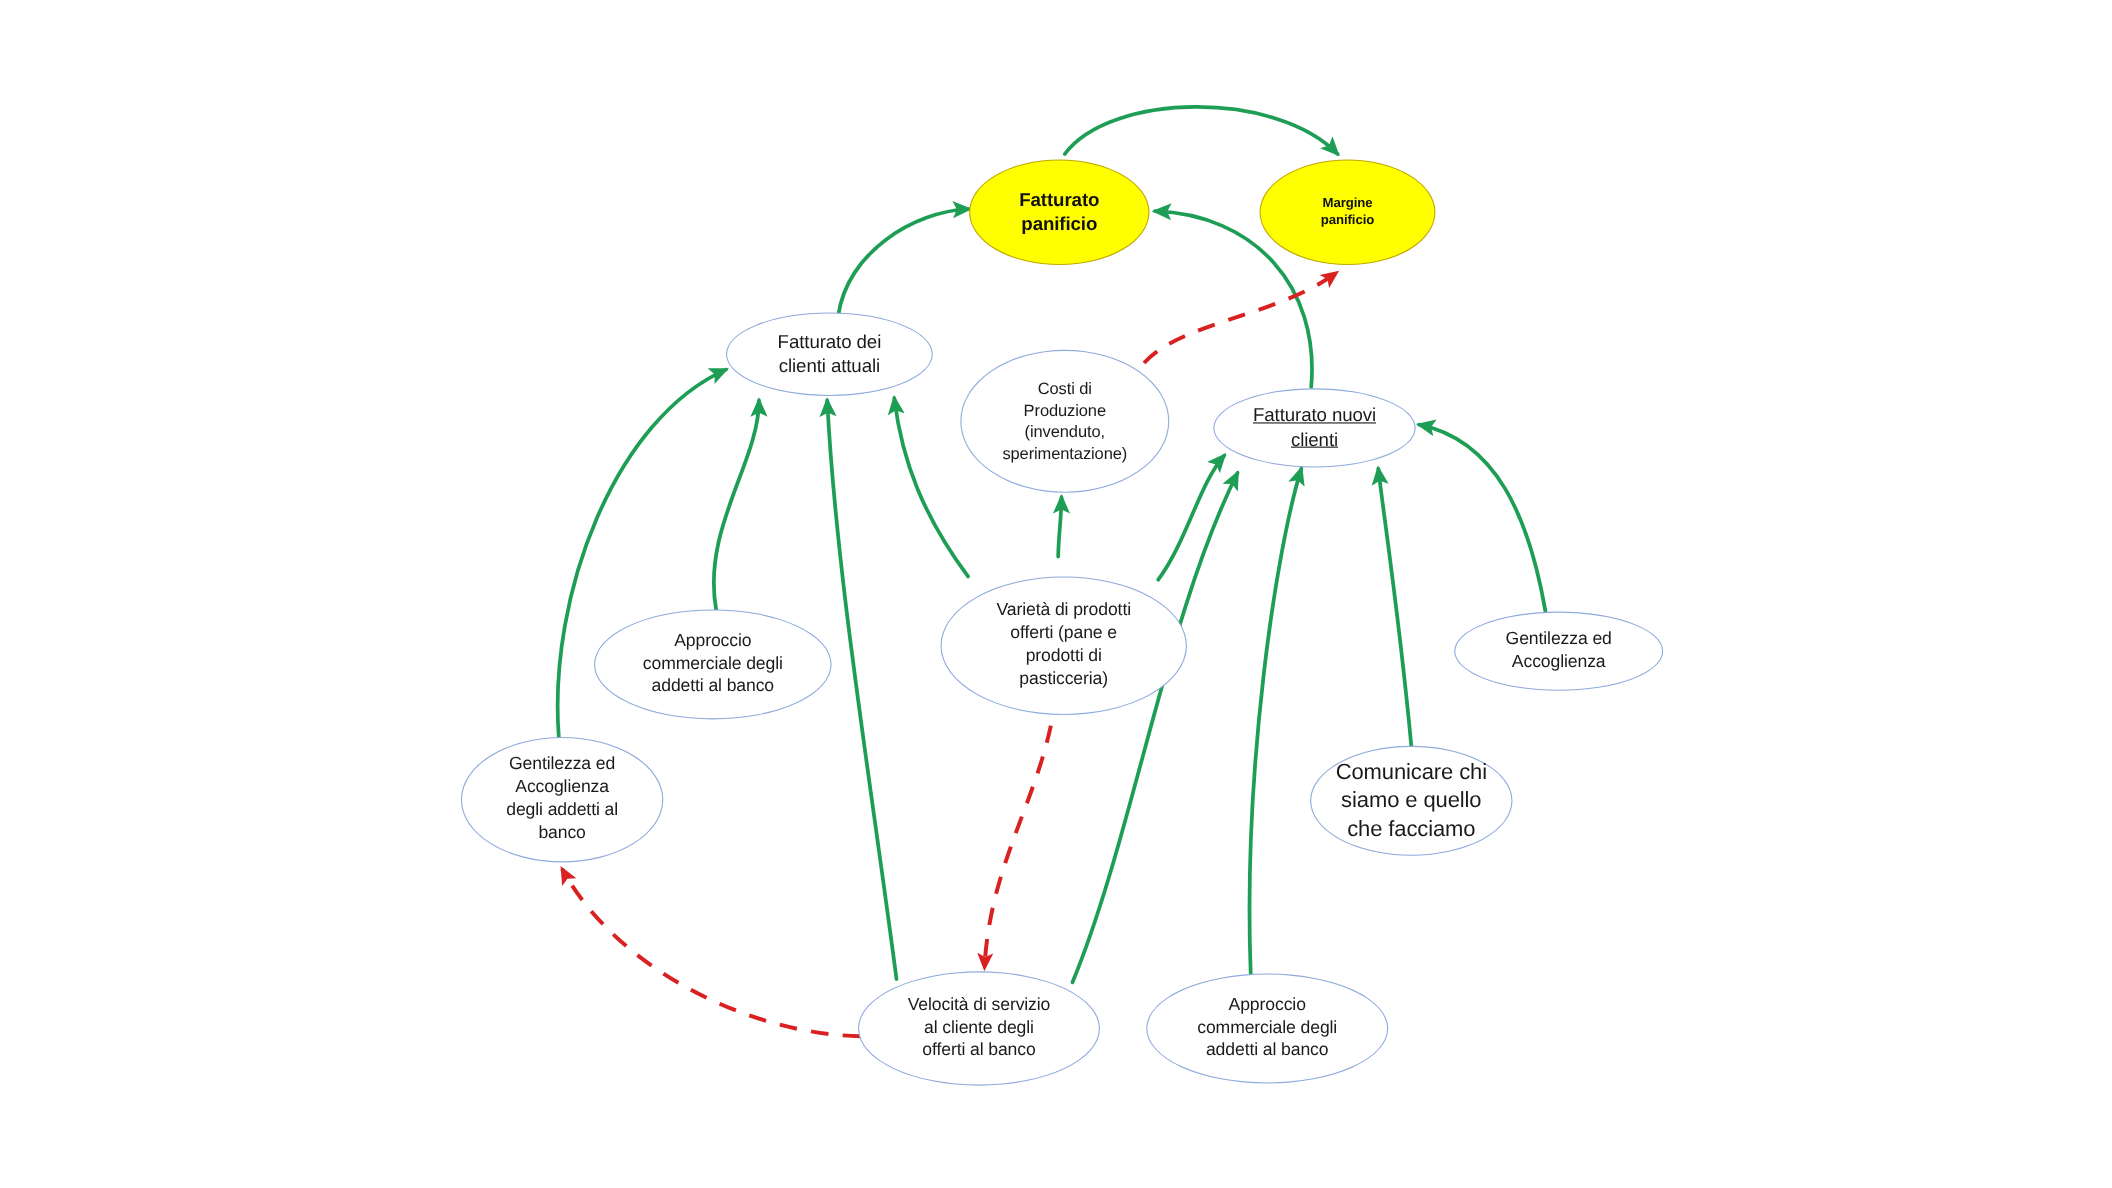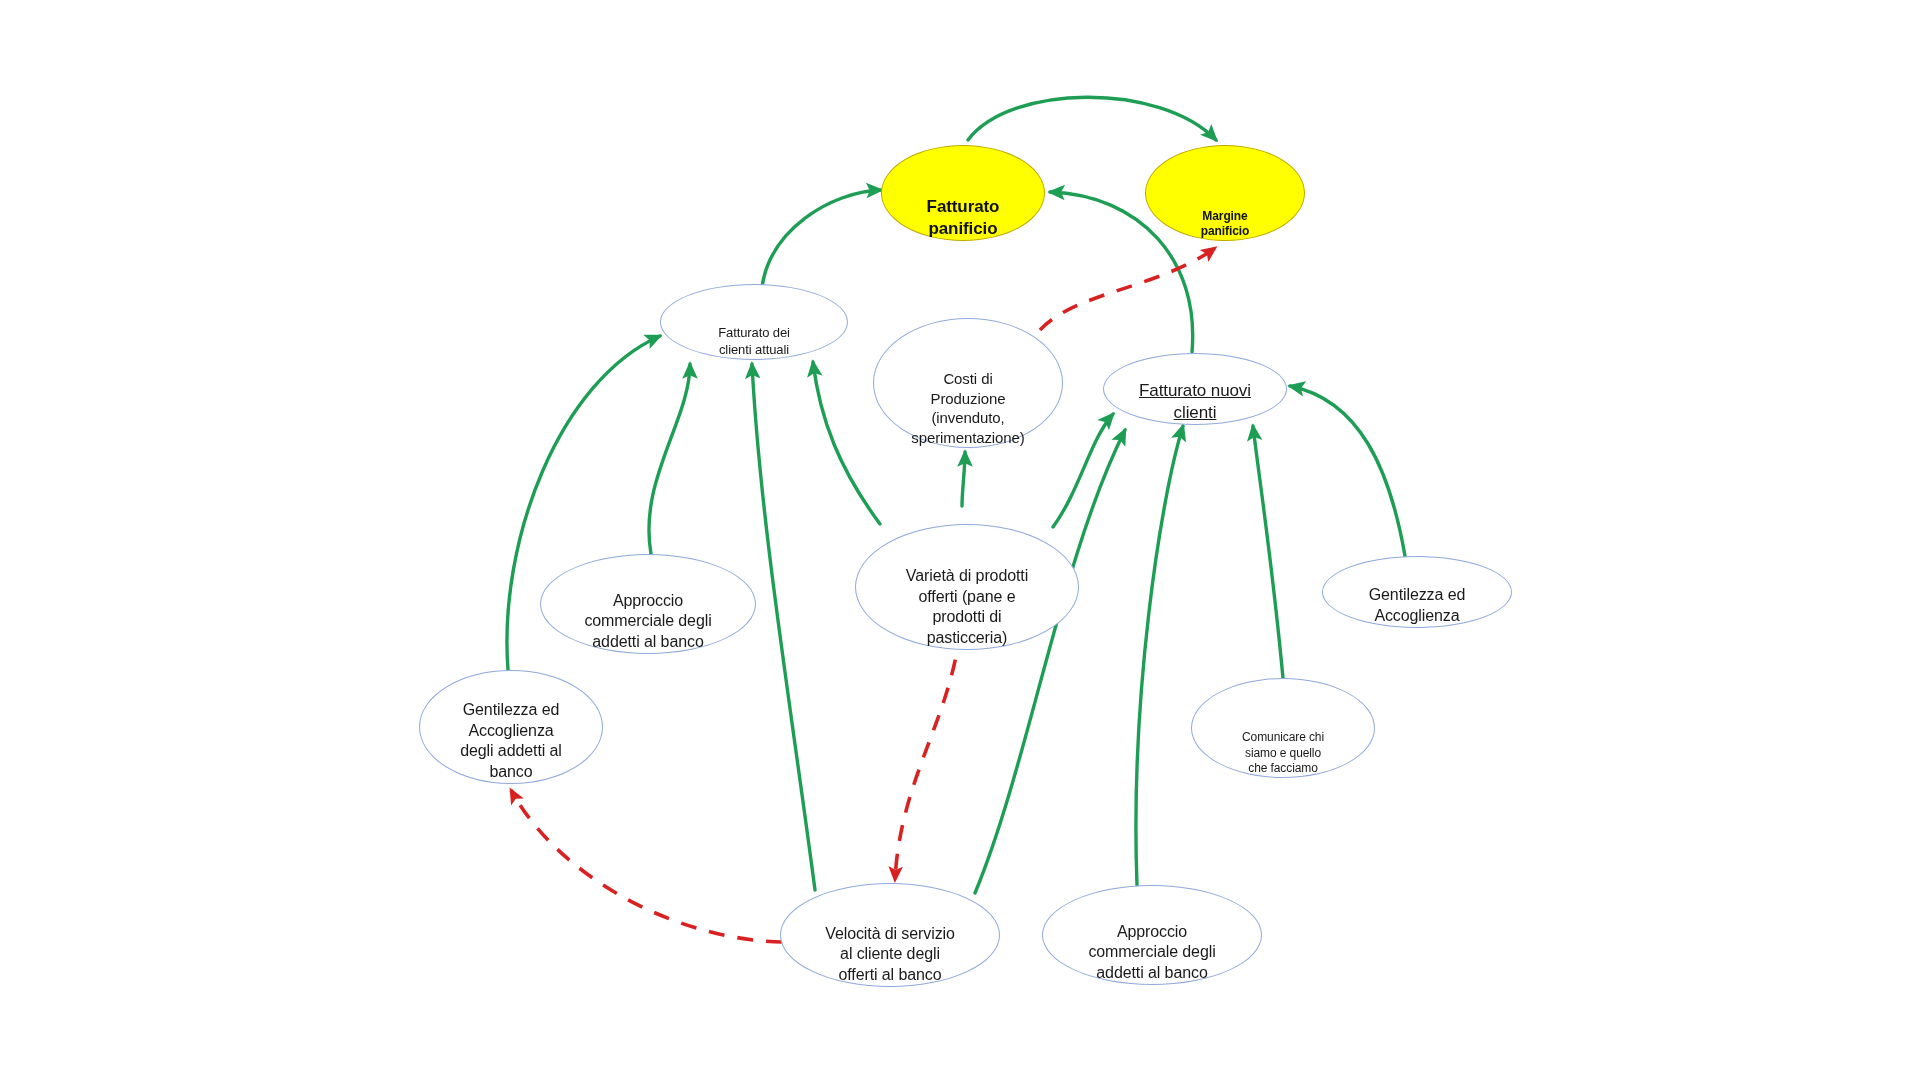--- a/index.html
+++ b/index.html
@@ -21,21 +21,21 @@
   #edges {
     position: absolute;
     left: 0;
     top: 0;
     width: 1920px;
     height: 1080px;
   }
   .node {
     position: absolute;
     display: flex;
-    align-items: flex-end;
+    align-items: center;
     justify-content: center;
     text-align: center;
     box-sizing: border-box;
     border-radius: 50%;
   }
   .node .label {
     display: block;
     line-height: 1.30;
     color: #1a1a1a;
     letter-spacing: -0.1px;
@@ -90,21 +90,21 @@
   <div id="node-group">
       <div class="node node-yellow" style="left: 881px; top: 145px; width: 164px; height: 96px;">
         <span class="label" style="font-size: 17px;">Fatturato
 panificio</span>
       </div>
       <div class="node node-yellow" style="left: 1145px; top: 145px; width: 160px; height: 96px;">
         <span class="label" style="font-size: 12px;">Margine
 panificio</span>
       </div>
       <div class="node node-white" style="left: 660px; top: 284px; width: 188px; height: 76px;">
-        <span class="label" style="font-size: 13px;">Fatturato dei
+        <span class="label" style="font-size: 17px;">Fatturato dei
 clienti attuali</span>
       </div>
       <div class="node node-white" style="left: 873px; top: 318px; width: 190px; height: 130px;">
         <span class="label" style="font-size: 15px;">Costi di
 Produzione
 (invenduto,
 sperimentazione)</span>
       </div>
       <div class="node node-white" style="left: 1103px; top: 353px; width: 184px; height: 72px;">
         <span class="label" style="font-size: 17px; text-decoration: underline;">Fatturato nuovi
@@ -125,21 +125,21 @@
         <span class="label" style="font-size: 16px;">Gentilezza ed
 Accoglienza</span>
       </div>
       <div class="node node-white" style="left: 419px; top: 670px; width: 184px; height: 114px;">
         <span class="label" style="font-size: 16px;">Gentilezza ed
 Accoglienza
 degli addetti al
 banco</span>
       </div>
       <div class="node node-white" style="left: 1191px; top: 678px; width: 184px; height: 100px;">
-        <span class="label" style="font-size: 12px;">Comunicare chi
+        <span class="label" style="font-size: 20px;">Comunicare chi
 siamo e quello
 che facciamo</span>
       </div>
       <div class="node node-white" style="left: 780px; top: 883px; width: 220px; height: 104px;">
         <span class="label" style="font-size: 16px;">Velocità di servizio
 al cliente degli
 offerti al banco</span>
       </div>
       <div class="node node-white" style="left: 1042px; top: 885px; width: 220px; height: 100px;">
         <span class="label" style="font-size: 16px;">Approccio

